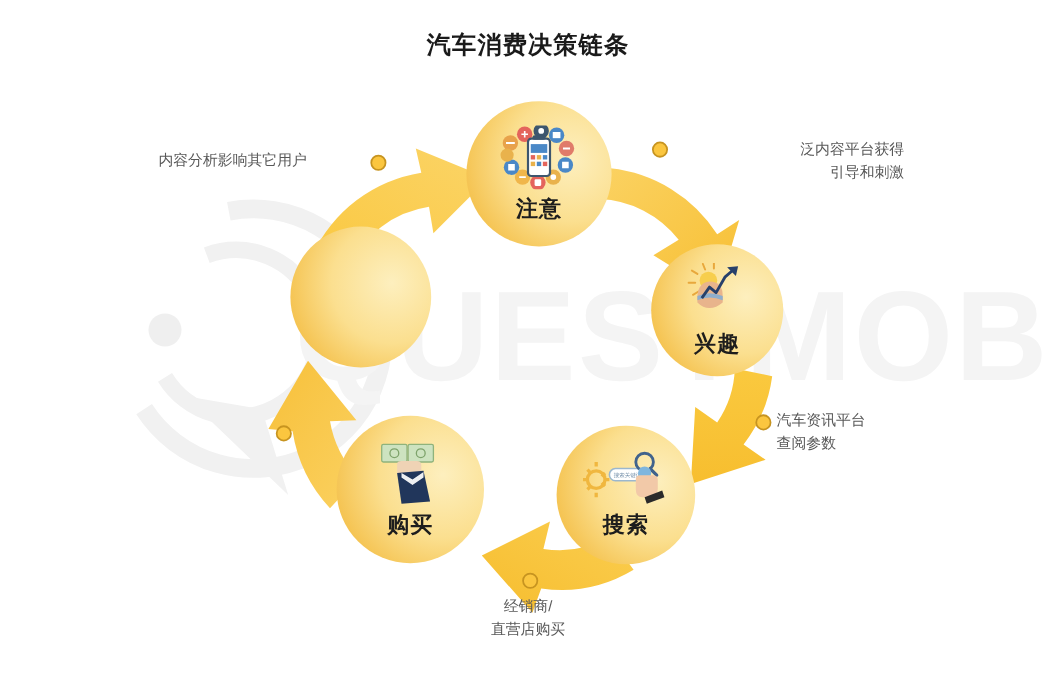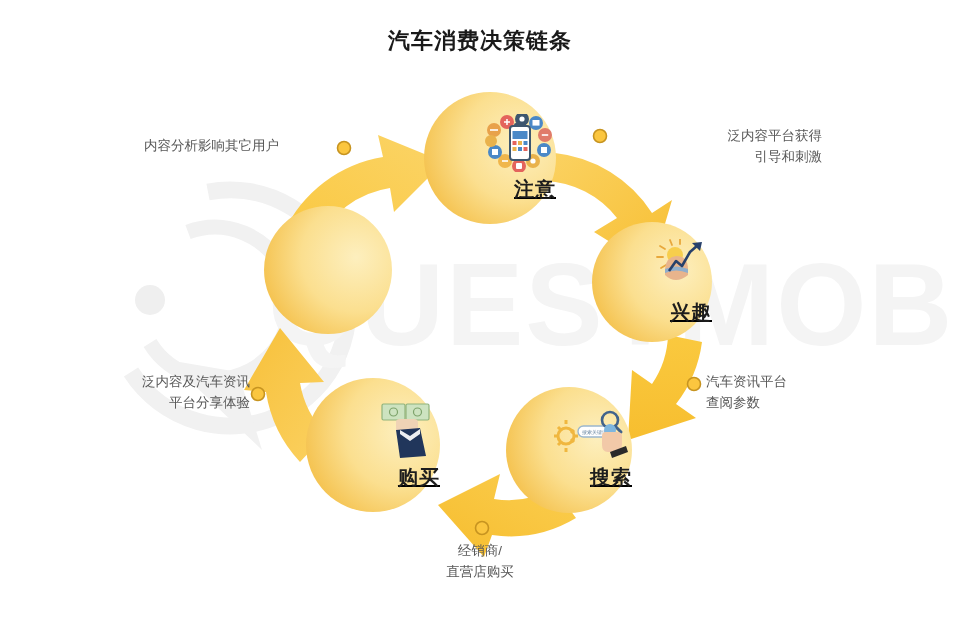--- a/index.html
+++ b/index.html
@@ -49,23 +49,22 @@
     left: 0; top: 0;
     width: 960px; height: 628px;
   }
 
   
   .node {
     position: absolute;
     border-radius: 50%;
     display: flex;
     flex-direction: column;
-    align-items: flex-end;
+    align-items: center;
     justify-content: center;
-    text-decoration: underline;
   }
   .node-label {
     font-size: 20px;
     font-weight: bold;
     color: #1d1d1d;
     letter-spacing: 1px;
   }
   .node-icon {
     margin-bottom: 4px;
     line-height: 0;
@@ -329,19 +328,17 @@
 
   <div class="callout right" id="callout-attention">泛内容平台获得
 引导和刺激</div>
 
   <div class="callout center" id="callout-search">经销商/
 直营店购买</div>
 
   <div class="callout right" id="callout-interest">汽车资讯平台
 查阅参数</div>
 
-  <div class="callout left" id="callout-purchase">泛内容及汽车资讯
-平台分享体验</div>
 
   <div class="callout right" id="callout-share">内容分析影响其它用户</div>
 
 
 </div>
 
 </body></html>

